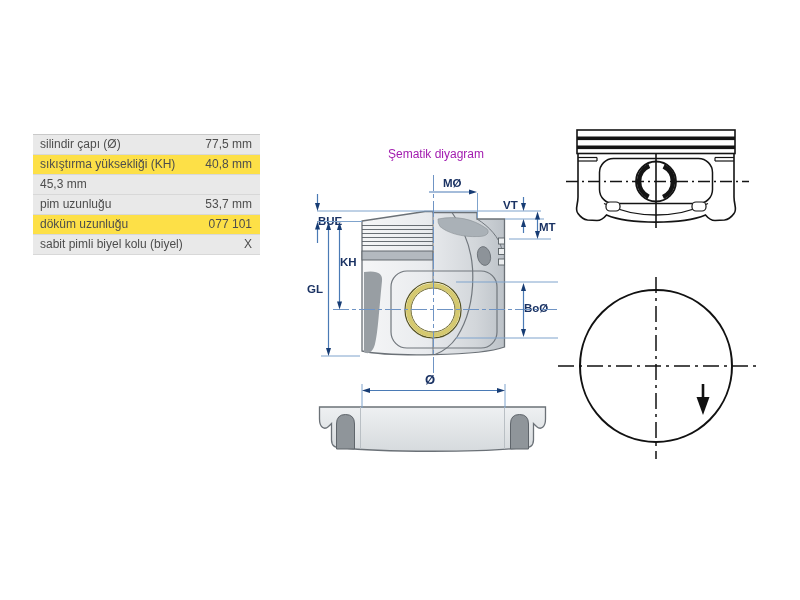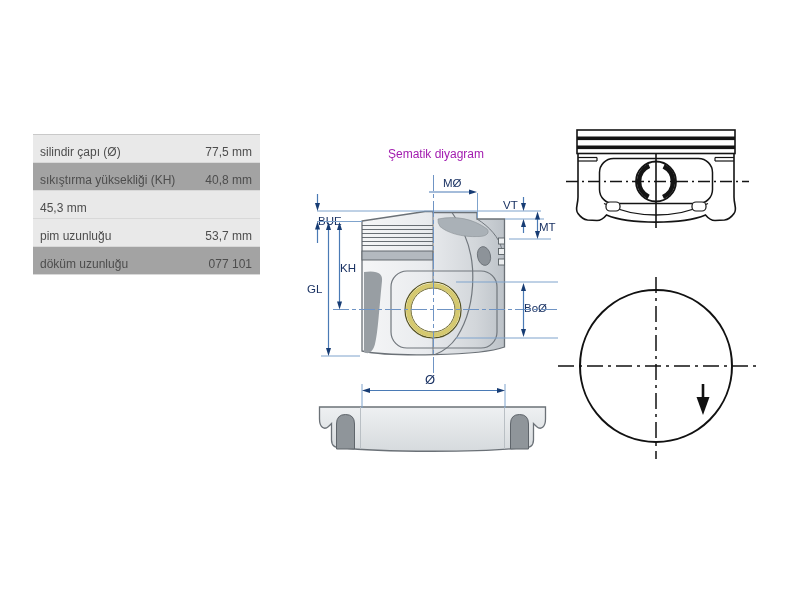--- a/index.html
+++ b/index.html
@@ -10,43 +10,43 @@
   #screen{position:relative;width:800px;height:600px;background:#ffffff;}
 
   
   .spec-table{
     position:absolute;left:33px;top:134px;width:227px;
     border-top:1px solid #c9c9c9;border-bottom:1px solid #d8d8d8;
     font-size:12px;color:#4d4d4d;box-sizing:border-box;
   }
   .spec-row{
     display:flex;justify-content:space-between;align-items:center;
-    height:19px;line-height:19px;padding:8px 8px 0 7px;
+    height:19px;line-height:19px;padding:0 8px 0 7px;
     border-bottom:1px solid #d8d8d8;box-sizing:content-box;gap:10px;
   }
   .spec-row:last-child{border-bottom:none;}
   .spec-row.odd{background:#e9e9e9;}
-  .spec-row.even{background:#a3a3a3;}
+  .spec-row.even{background:#fde047;}
   .spec-label{white-space:nowrap;}
   .spec-value{white-space:nowrap;text-align:right;}
 
   
   .schematic-title{
     position:absolute;left:388px;top:147px;
     font-size:12px;color:#a21caf;
   }
   .dim{
-    position:absolute;font-size:11.5px;font-weight:normal;color:#1a3263;
+    position:absolute;font-size:11.5px;font-weight:bold;color:#1a3263;
     white-space:nowrap;
   }
   #lbl-bue{left:318px;top:187px;margin-top:28px;}
   #lbl-mo {left:443px;top:177px;}
   #lbl-vt {left:503px;top:199px;}
   #lbl-mt {left:539px;top:221px;}
-  #lbl-kh {left:340px;top:262px;text-align:right;}
+  #lbl-kh {left:340px;top:256px;text-align:right;}
   #lbl-gl {left:307px;top:283px;}
   #lbl-bo {left:524px;top:302px;}
   #lbl-dia{left:425px;top:372px;font-size:13px;}
 
   svg.drawing{position:absolute;left:0;top:0;pointer-events:none;}
 </style>
 </head>
 <body>
 
 <div id="screen">
@@ -63,20 +63,24 @@
     <div class="spec-row odd">
       <span class="spec-value">45,3 mm</span>
     </div>
     <div class="spec-row odd">
       <span class="spec-label">pim uzunluğu</span>
       <span class="spec-value">53,7 mm</span>
     </div>
     <div class="spec-row even">
       <span class="spec-label">döküm uzunluğu</span>
       <span class="spec-value">077 101</span>
+    </div>
+    <div class="spec-row odd">
+      <span class="spec-label">sabit pimli biyel kolu (biyel)</span>
+      <span class="spec-value">X</span>
     </div>
   </div>
 
   <span class="schematic-title">Şematik diyagram</span>
   <span class="dim" id="lbl-bue">BUE</span>
   <span class="dim" id="lbl-mo">MØ</span>
   <span class="dim" id="lbl-vt">VT</span>
   <span class="dim" id="lbl-mt">MT</span>
   <span class="dim" id="lbl-kh">KH</span>
   <span class="dim" id="lbl-gl">GL</span>

